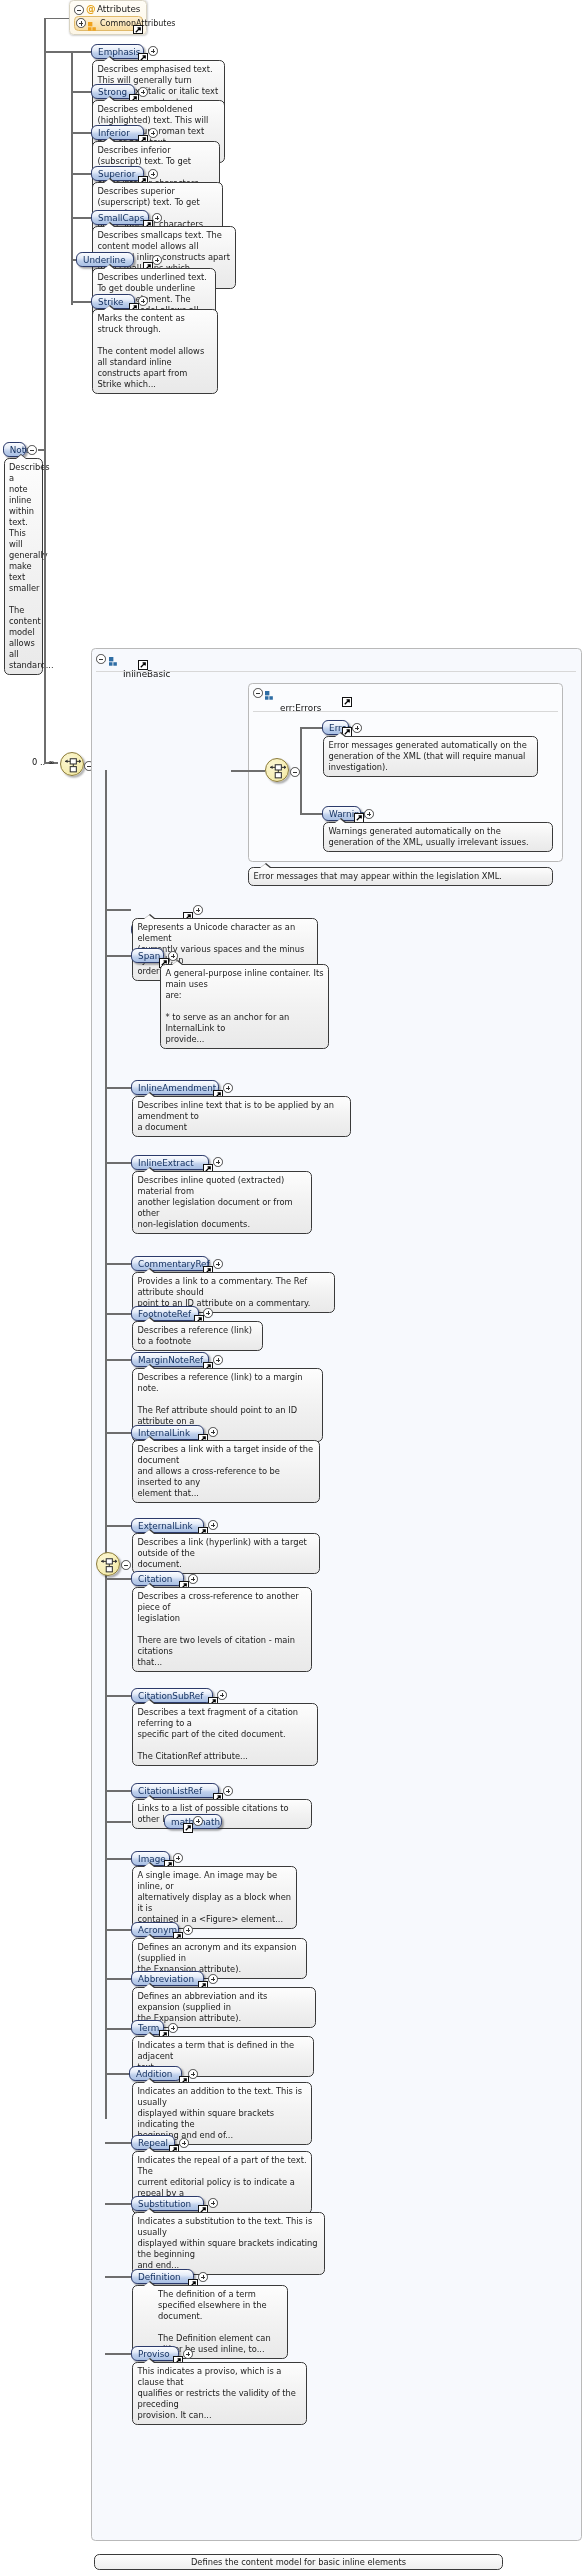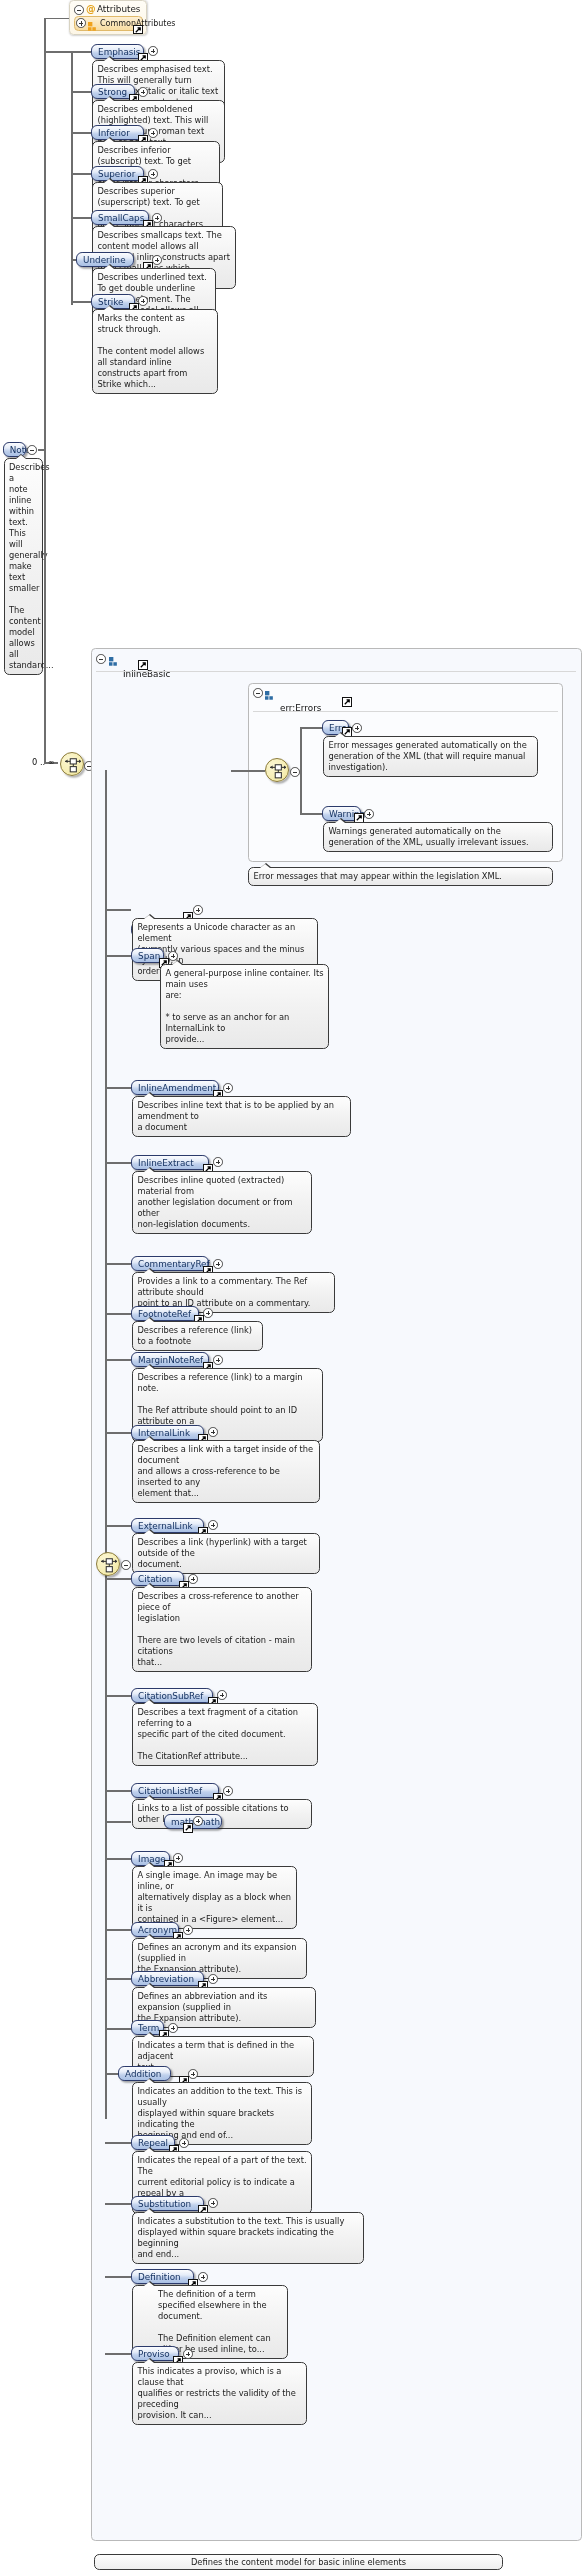--- a/index.html
+++ b/index.html
@@ -629,21 +629,21 @@
       <i class="v"></i>
     </div>
     <div class="goto" style="left:159px;top:2030px;">
       <svg width="8" height="8" viewBox="0 0 9 9">
         <path d="M2 7 L7 2 M4 2 H7 V5" stroke="#000" stroke-width="1.4" fill="none"></path>
       </svg>
     </div>
     <div class="doc" style="left:132px;top:2036px;width:182px;">Indicates a term that is defined in the adjacent
 text.</div>
     <div class="hline" style="left:105px;top:2073px;width:26px;"></div>
-    <div class="elbox" style="left:118px;top:2066px;width:53px;">Addition</div>
+    <div class="elbox" style="left:129px;top:2066px;width:53px;">Addition</div>
     <div class="pm plus" style="left:188px;top:2069px;">
       <i></i>
       <i class="v"></i>
     </div>
     <div class="goto" style="left:179px;top:2076px;">
       <svg width="8" height="8" viewBox="0 0 9 9">
         <path d="M2 7 L7 2 M4 2 H7 V5" stroke="#000" stroke-width="1.4" fill="none"></path>
       </svg>
     </div>
     <div class="doc" style="left:132px;top:2082px;width:180px;">Indicates an addition to the text. This is usually
@@ -667,21 +667,21 @@
     <div class="elbox" style="left:131px;top:2196px;width:73px;">Substitution</div>
     <div class="pm plus" style="left:208px;top:2198px;">
       <i></i>
       <i class="v"></i>
     </div>
     <div class="goto" style="left:198px;top:2205px;">
       <svg width="8" height="8" viewBox="0 0 9 9">
         <path d="M2 7 L7 2 M4 2 H7 V5" stroke="#000" stroke-width="1.4" fill="none"></path>
       </svg>
     </div>
-    <div class="doc" style="left:132px;top:2212px;width:232px;">Indicates a substitution to the text. This is usually
+    <div class="doc" style="left:132px;top:2212px;width:193px;">Indicates a substitution to the text. This is usually
 displayed within square brackets indicating the beginning
 and end...</div>
     <div class="hline" style="left:105px;top:2276px;width:26px;"></div>
     <div class="elbox" style="left:131px;top:2269px;width:63px;">Definition</div>
     <div class="pm plus" style="left:198px;top:2272px;">
       <i></i>
       <i class="v"></i>
     </div>
     <div class="goto" style="left:188px;top:2279px;">
       <svg width="8" height="8" viewBox="0 0 9 9">

